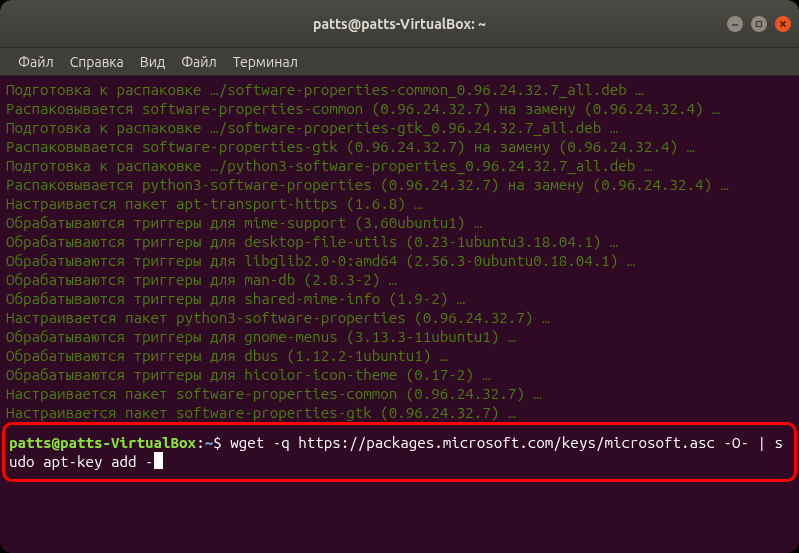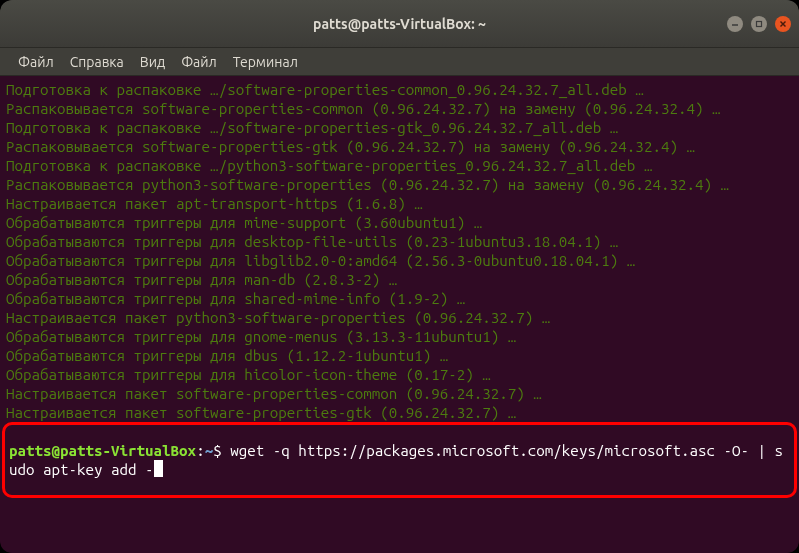--- a/index.html
+++ b/index.html
@@ -75,21 +75,21 @@
       line-height: 19px;
       color: #ffffff;
       white-space: pre-wrap;
       word-break: break-all;
       overflow: hidden;
     }
     .out-line { color: #4d7c0f; }
     .highlight-box {
       border: 3px solid #ff0000;
       border-radius: 10px;
-      padding: 16px 4px;
+      padding: 8px 4px;
       margin: 0 -4px;
     }
     .p-user { color: #8ae234; font-weight: bold; }
     .p-path { color: #729fcf; font-weight: bold; }
     .p-cmd { color: #ffffff; }
     .cursor {
       display: inline-block;
       width: 9px;
       height: 17px;
       background: #ffffff;

